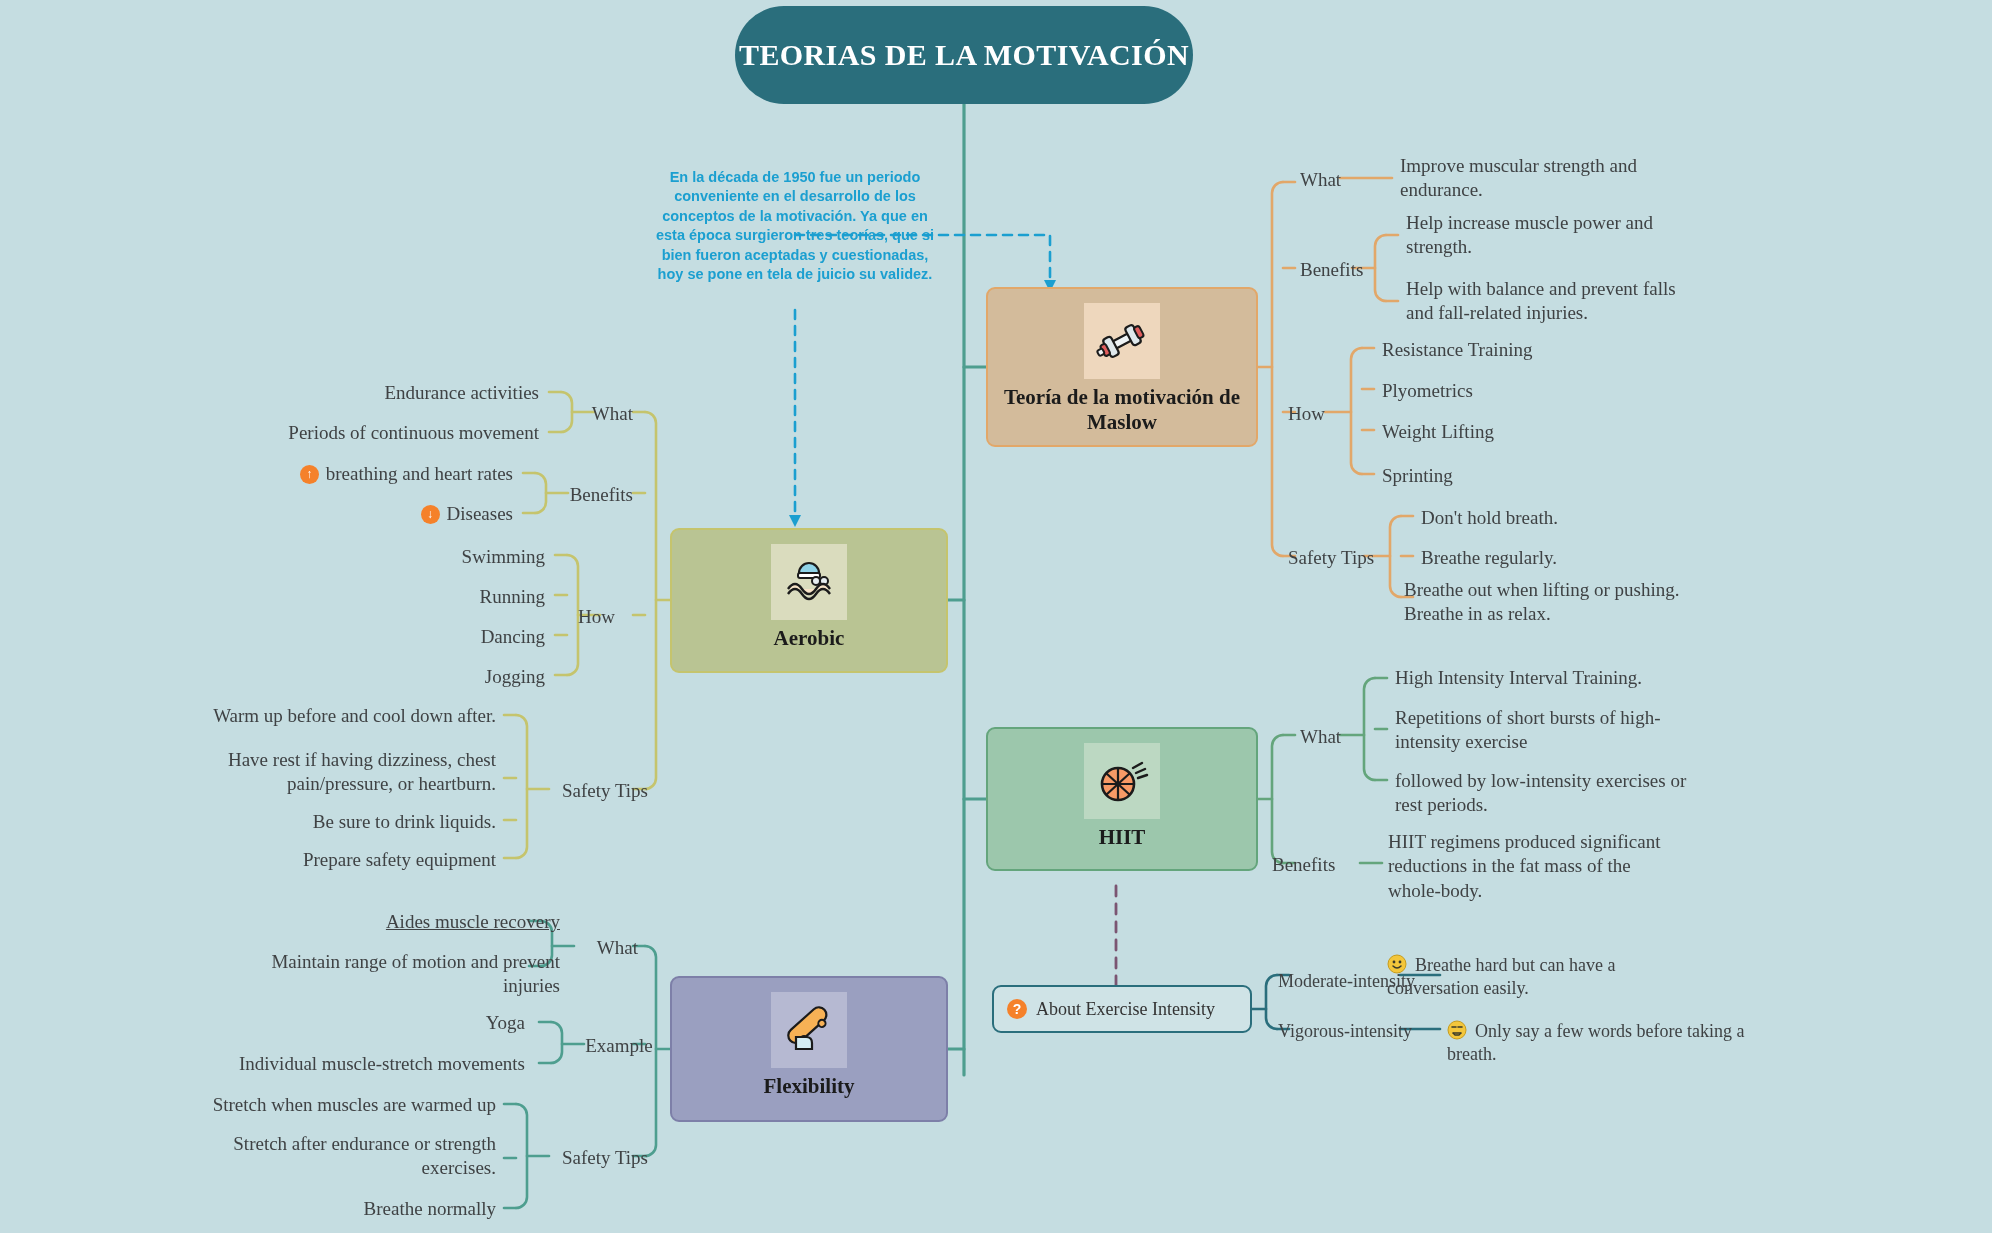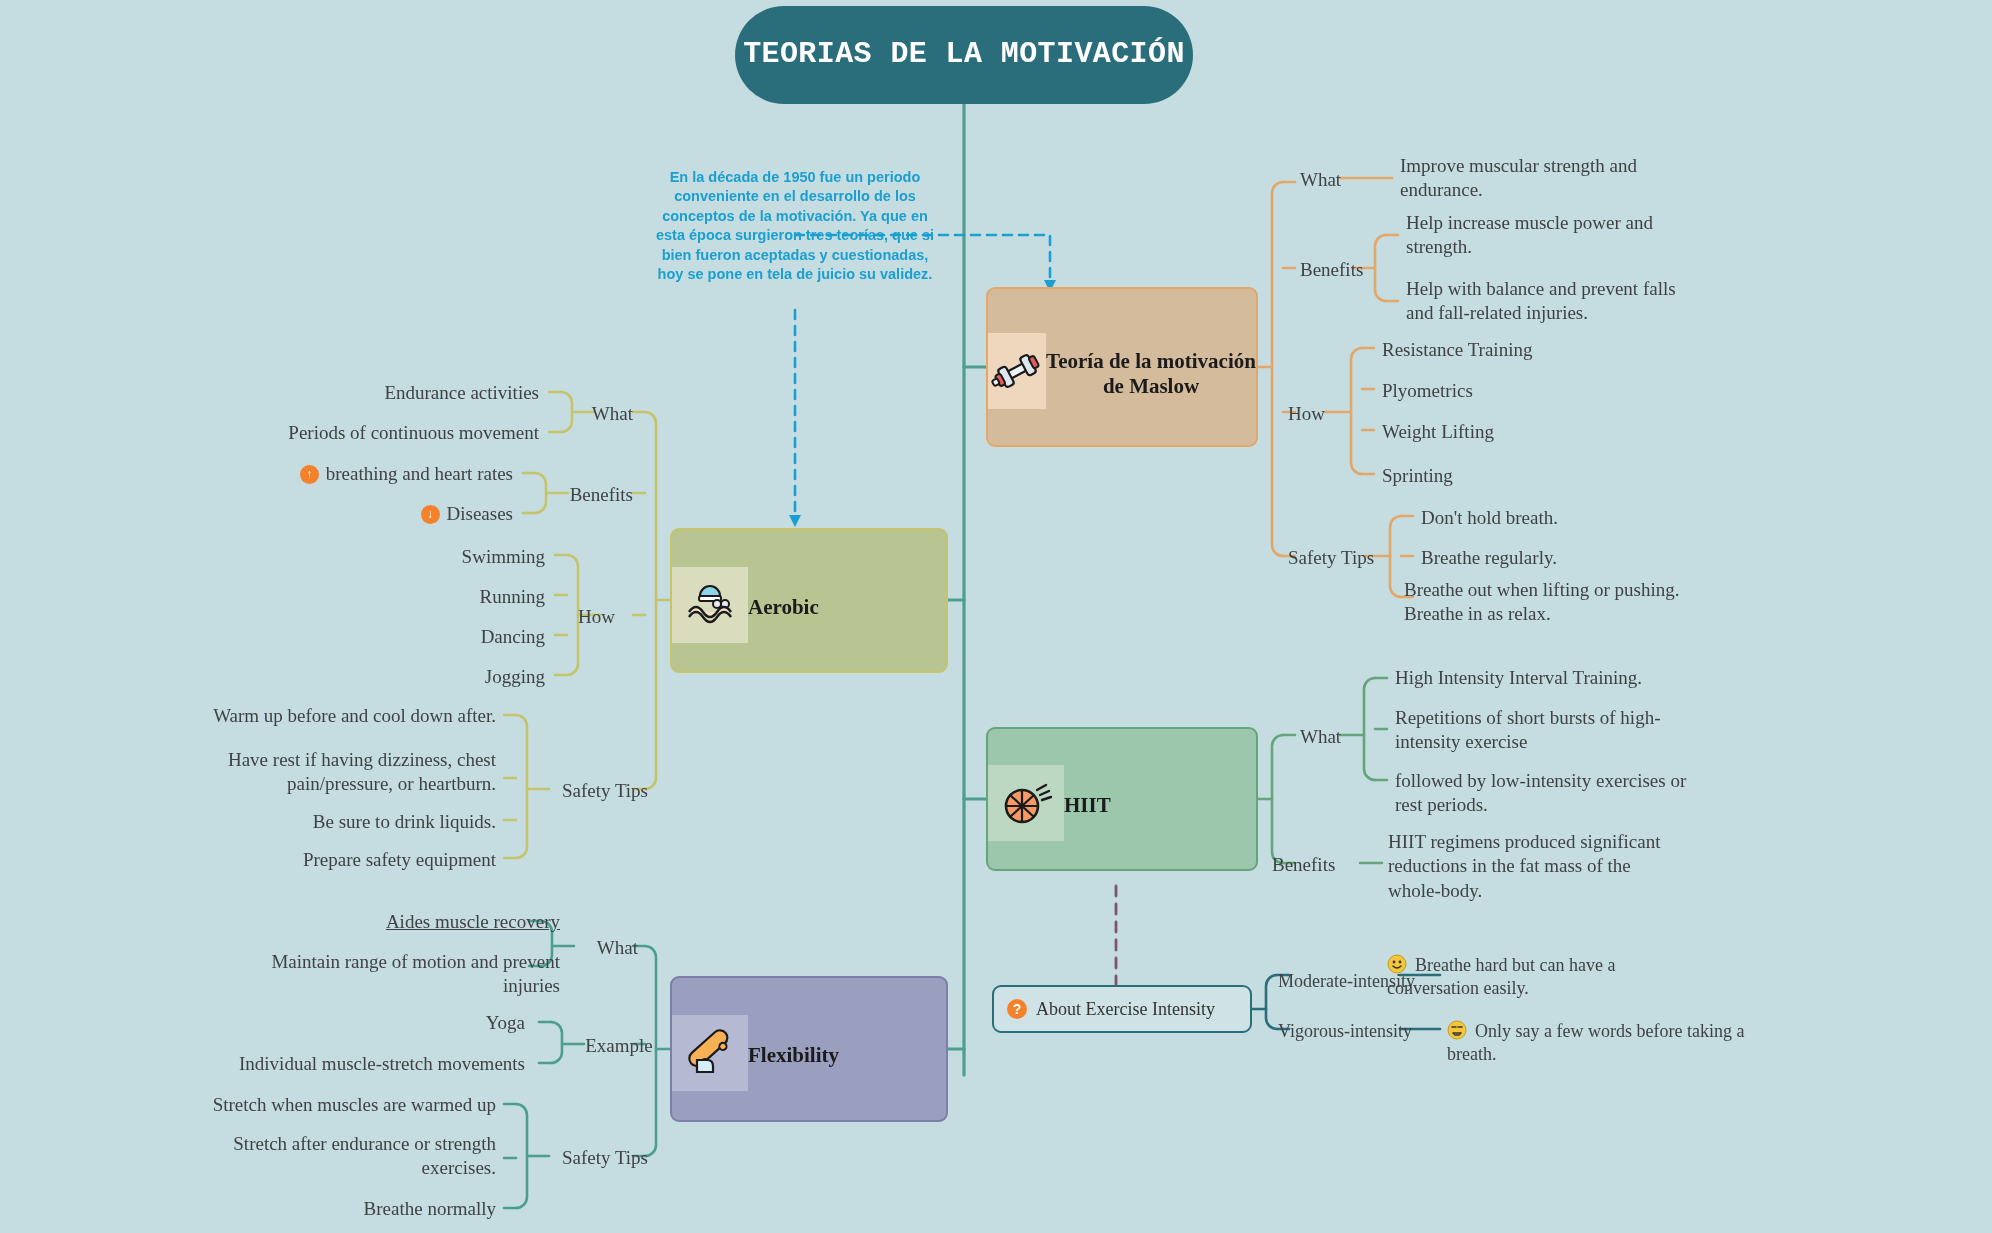--- a/index.html
+++ b/index.html
@@ -20,29 +20,28 @@
     left:735px;top:6px;width:458px;height:98px;
     background:#2a6e7c;
     border-radius:49px;
     display:flex;align-items:center;justify-content:center;
     text-align:center;
     color:#ffffff;
     font-weight:bold;
     font-size:30px;
     line-height:1.18;
     letter-spacing:.4px;
-    font-family:Liberation Mono, monospace;
   }
 
   
   .topic{
     position:absolute;
     border-radius:9px;
     box-sizing:border-box;
-    display:flex;align-items:center;justify-content:flex-start;
+    display:flex;flex-direction:column;align-items:center;justify-content:flex-start;
     padding-top:14px;
   }
   .topic .thumb{
     width:76px;height:76px;
     display:flex;align-items:center;justify-content:center;
     margin-bottom:6px;
   }
   .topic .t-label{
     font-weight:bold;font-size:21px;color:#1b1b1b;text-align:center;line-height:1.2;
   }

